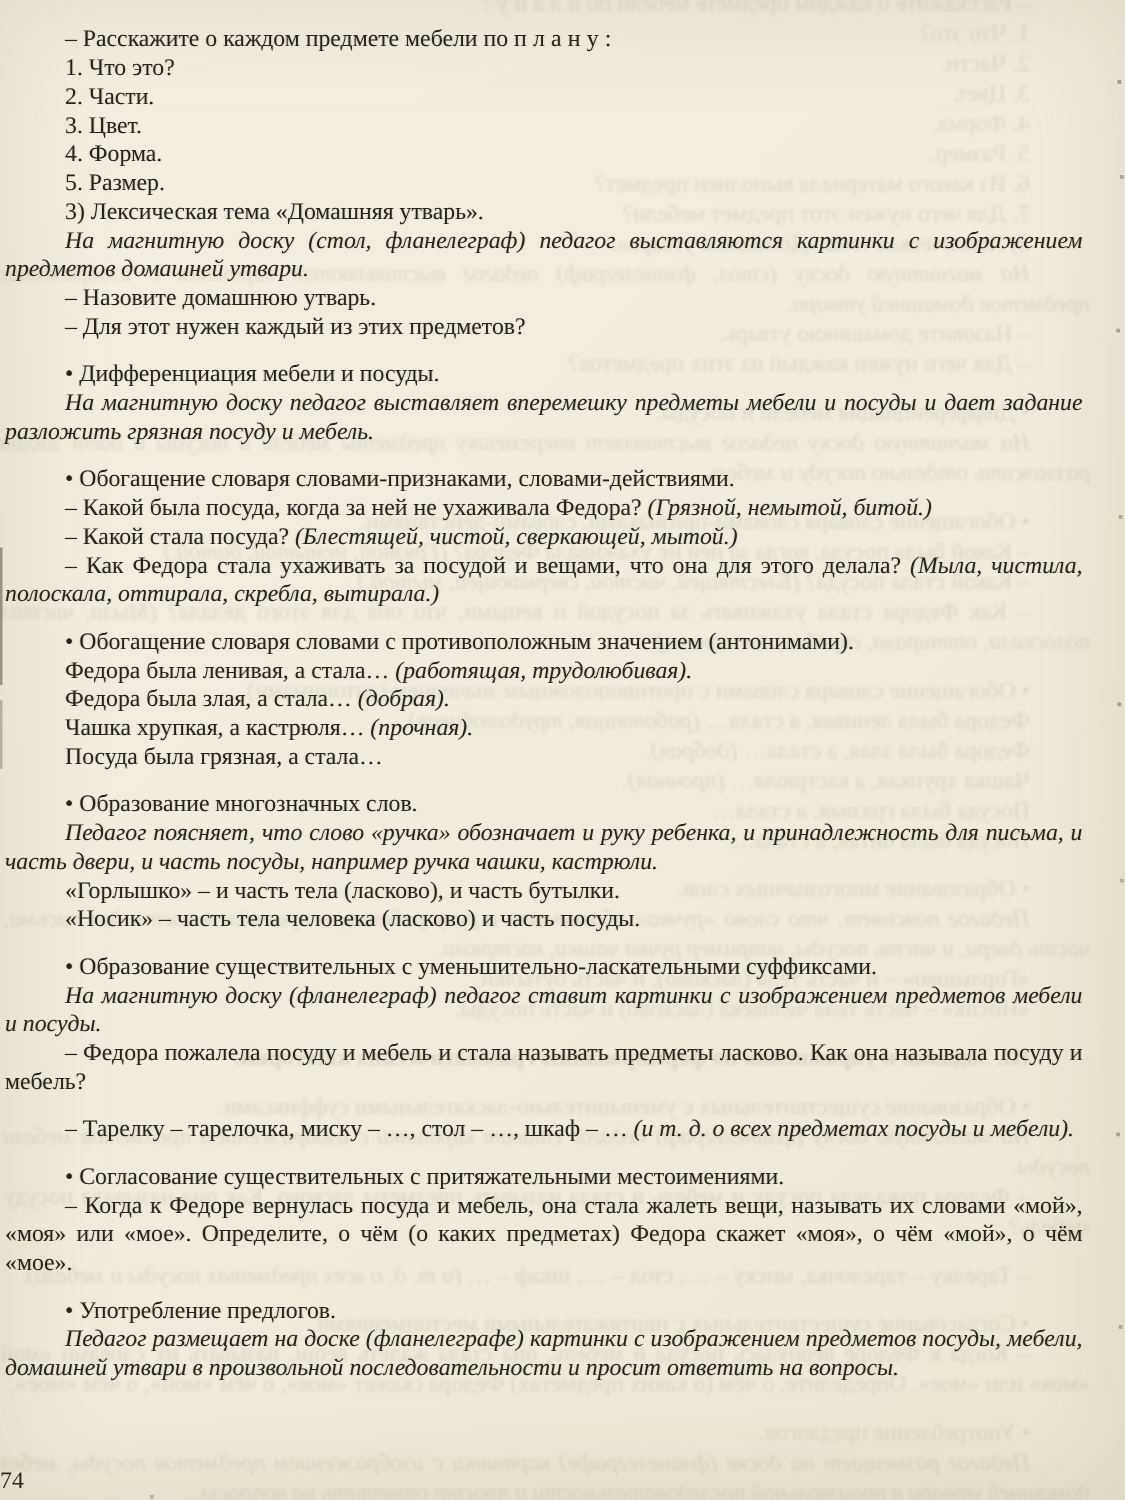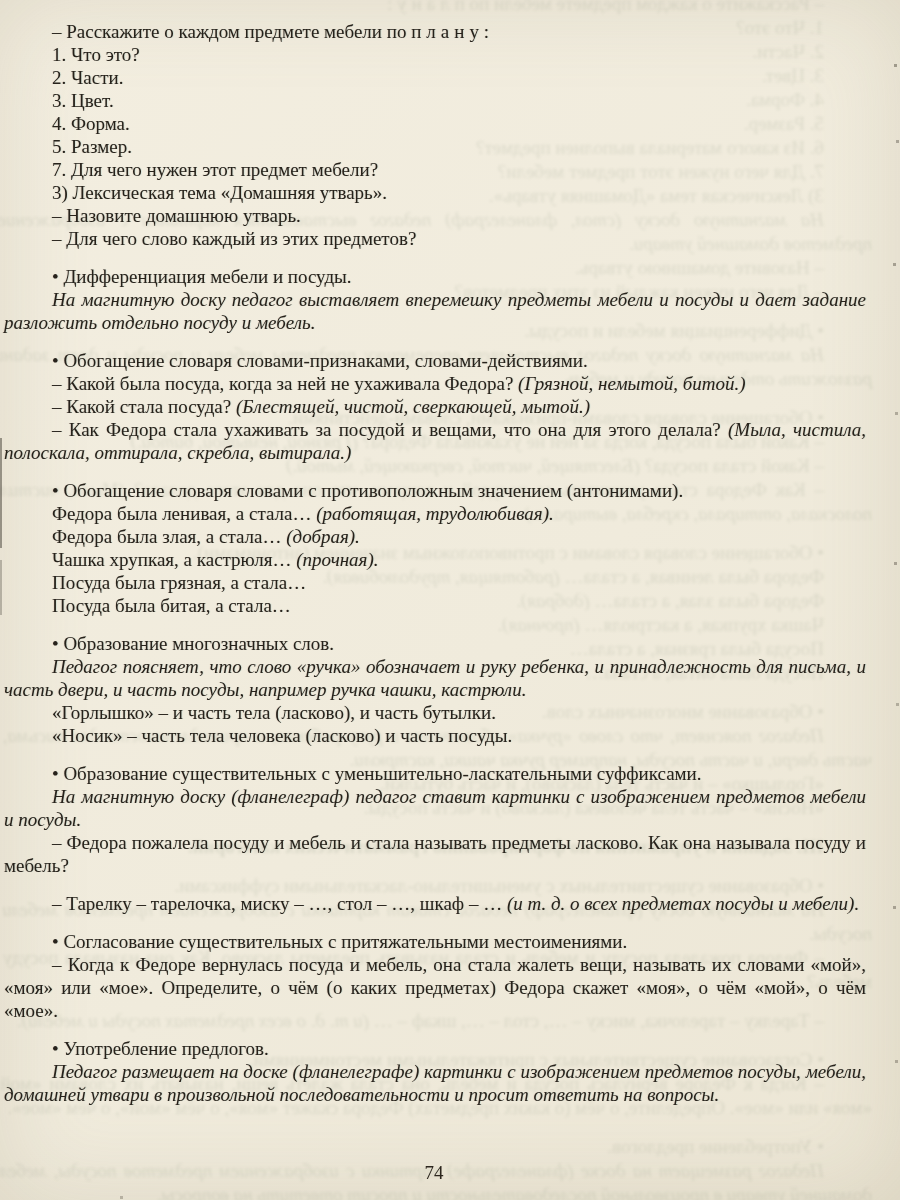--- a/index.html
+++ b/index.html
@@ -40,23 +40,22 @@
   }
   .para { margin: 0; text-indent: 48px; }
   .para.gap { margin-top: 15px; }
   .para.gap-sm { margin-top: 15px; }
   .run-normal { font-style: normal; }
   .run-italic { font-style: italic; }
   .run-bold { font-weight: bold; }
   .run-spaced { letter-spacing: 5px; }
   .pagenum {
     position: absolute;
-    bottom: 16px; left: 0;
+    bottom: 4px; left: 0;
     width: 868px;
-    text-align: center;
     font: 19px/22px "Liberation Serif", serif;
     color: #2c261e;
   }
   
   .edge-line-1 { position: absolute; left: 0; top: 438px; width: 2px; height: 110px; background: rgba(48, 44, 36, 0.45); }
   .edge-line-2 { position: absolute; left: 0; top: 560px; width: 2px; height: 55px; background: rgba(48, 44, 36, 0.28); }
   .specks {
     position: absolute; top: 0; left: 0; width: 3px; height: 3px;
     background: transparent;
     box-shadow:
@@ -114,36 +113,35 @@
       <p class="para gap"><span class="run-normal">• Употребление предлогов.</span></p>
       <p class="para"><span class="run-italic">Педагог размещает на доске (фланелеграфе) картинки с изображением предметов посуды, мебели, домашней утвари в произвольной последовательности и просит ответить на вопросы.</span></p>
     </div>
   <div class="textlayer">
       <p class="para"><span class="run-normal">– Расскажите о каждом предмете мебели по </span><span class="run-spaced">плану:</span></p>
       <p class="para"><span class="run-normal">1. Что это?</span></p>
       <p class="para"><span class="run-normal">2. Части.</span></p>
       <p class="para"><span class="run-normal">3. Цвет.</span></p>
       <p class="para"><span class="run-normal">4. Форма.</span></p>
       <p class="para"><span class="run-normal">5. Размер.</span></p>
-      <p class="para"><span class="run-normal">7. Для чего нужен этот предмет мебели?</span></p>
       <p class="para"><span class="run-normal">3) Лексическая тема «Домашняя утварь».</span></p>
+      <p class="para"><span class="run-italic">На магнитную доску (стол, фланелеграф) педагог выставляются картинки с изображением предметов домашней утвари.</span></p>
       <p class="para"><span class="run-normal">– Назовите домашнюю утварь.</span></p>
-      <p class="para"><span class="run-normal">– Для чего слово каждый из этих предметов?</span></p>
+      <p class="para"><span class="run-normal">– Для этот нужен каждый из этих предметов?</span></p>
       <p class="para gap"><span class="run-normal">• Дифференциация мебели и посуды.</span></p>
-      <p class="para"><span class="run-italic">На магнитную доску педагог выставляет вперемешку предметы мебели и посуды и дает задание разложить отдельно посуду и мебель.</span></p>
+      <p class="para"><span class="run-italic">На магнитную доску педагог выставляет вперемешку предметы мебели и посуды и дает задание разложить грязная посуду и мебель.</span></p>
       <p class="para gap"><span class="run-normal">• Обогащение словаря словами-признаками, словами-действиями.</span></p>
       <p class="para"><span class="run-normal">– Какой была посуда, когда за ней не ухаживала Федора? </span><span class="run-italic">(Грязной, немытой, битой.)</span></p>
       <p class="para"><span class="run-normal">– Какой стала посуда? </span><span class="run-italic">(Блестящей, чистой, сверкающей, мытой.)</span></p>
       <p class="para"><span class="run-normal">– Как Федора стала ухаживать за посудой и вещами, что она для этого делала? </span><span class="run-italic">(Мыла, чистила, полоскала, оттирала, скребла, вытирала.)</span></p>
       <p class="para gap"><span class="run-normal">• Обогащение словаря словами с противоположным значением (антонимами).</span></p>
       <p class="para"><span class="run-normal">Федора была ленивая, а стала… </span><span class="run-italic">(работящая, трудолюбивая).</span></p>
       <p class="para"><span class="run-normal">Федора была злая, а стала… </span><span class="run-italic">(добрая).</span></p>
       <p class="para"><span class="run-normal">Чашка хрупкая, а кастрюля… </span><span class="run-italic">(прочная).</span></p>
       <p class="para"><span class="run-normal">Посуда была грязная, а стала…</span></p>
-      <p class="para"><span class="run-normal">Посуда была битая, а стала…</span></p>
       <p class="para gap"><span class="run-normal">• Образование многозначных слов.</span></p>
       <p class="para"><span class="run-italic">Педагог поясняет, что слово «ручка» обозначает и руку ребенка, и принадлежность для письма, и часть двери, и часть посуды, например ручка чашки, кастрюли.</span></p>
       <p class="para"><span class="run-normal">«Горлышко» – и часть тела (ласково), и часть бутылки.</span></p>
       <p class="para"><span class="run-normal">«Носик» – часть тела человека (ласково) и часть посуды.</span></p>
       <p class="para gap-sm"><span class="run-normal">• Образование существительных с уменьшительно-ласкательными суффиксами.</span></p>
       <p class="para"><span class="run-italic">На магнитную доску (фланелеграф) педагог ставит картинки с изображением предметов мебели и посуды.</span></p>
       <p class="para"><span class="run-normal">– Федора пожалела посуду и мебель и стала называть предметы ласково. Как она называла посуду и мебель?</span></p>
       <p class="para gap"><span class="run-normal">– Тарелку – тарелочка, миску – …, стол – …, шкаф – … </span><span class="run-italic">(и т. д. о всех предметах посуды и мебели).</span></p>
       <p class="para gap"><span class="run-normal">• Согласование существительных с притяжательными местоимениями.</span></p>
       <p class="para"><span class="run-normal">– Когда к Федоре вернулась посуда и мебель, она стала жалеть вещи, называть их словами «мой», «моя» или «мое». Определите, о чём (о каких предметах) Федора скажет «моя», о чём «мой», о чём «мое».</span></p>

